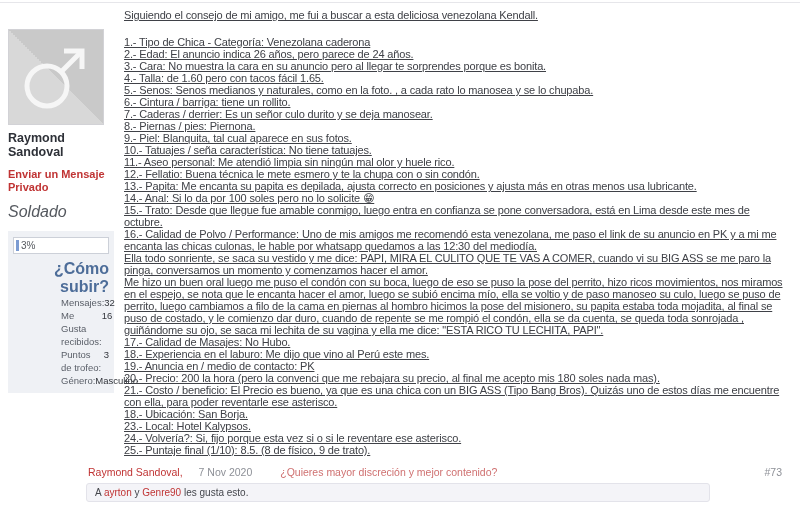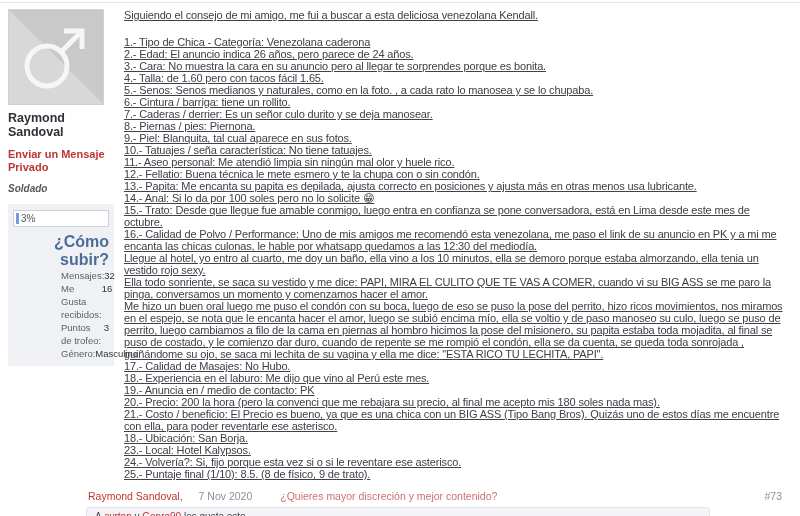--- a/index.html
+++ b/index.html
@@ -4,27 +4,27 @@
 <style>
   * { margin: 0; padding: 0; box-sizing: border-box; }
   html, body { width: 800px; height: 516px; background: #ffffff; overflow: hidden; }
   body { font-family: "Liberation Sans", "DejaVu Sans", sans-serif; color: #3f4147; }
 
   .top-rule { border-top: 1px solid #e6e6ea; margin-top: 2px; }
 
   .post { display: flex; padding: 6px 8px 0 8px; }
 
   
-  .user-cell { width: 106px; flex-shrink: 0; font-size: 11px; }
+  .user-cell { width: 106px; flex-shrink: 0; font-size: 11px; margin-top: 20px; }
   .avatar { width: 96px; height: 96px; border: 1px solid #d2d2d6;
             background: linear-gradient(45deg, #d8d8d8 50%, #c9c9c9 50%); }
   .avatar svg { display: block; }
   .username { font-weight: bold; font-size: 12.5px; color: #2e3138; line-height: 14px; margin-top: 6px; }
   .pm-link { font-weight: bold; font-size: 11px; line-height: 13px; margin-top: 9px; cursor: pointer; }
-  .rank { font-style: italic; color: #55595f; font-size: 10px; margin-top: 9px; font-weight: bold; }
+  .rank { font-style: italic; color: #55595f; font-size: 16px; margin-top: 9px; }
   .user-stats-box { background: #eff1f5; margin-top: 10px; padding: 6px 5px 6px 5px; }
   .progress-wrap { background: #ffffff; border: 1px solid #ccd0d8; height: 17px;
                    display: flex; align-items: center; position: relative; }
   .progress-fill { width: 3px; height: 11px; background: #7b9bd2; margin-left: 2px; }
   .progress-label { font-size: 10px; color: #55595f; margin-left: 2px; }
   .how-to { text-align: right; font-size: 16px; margin-top: 6px; cursor: pointer; font-weight: bold; }
   .stat-row { display: flex; justify-content: space-between; font-size: 9.5px;
               line-height: 13px; color: #5a5f68; padding-left: 48px; }
   .stat-row .stat-value { color: #33363c; }
 
@@ -107,21 +107,20 @@
           <div>7.- Caderas / derrier: Es un señor culo durito y se deja manosear.</div>
           <div>8.- Piernas / pies: Piernona.</div>
           <div>9.- Piel: Blanquita, tal cual aparece en sus fotos.</div>
           <div>10.- Tatuajes / seña característica: No tiene tatuajes.</div>
           <div>11.- Aseo personal: Me atendió limpia sin ningún mal olor y huele rico.</div>
           <div>12.- Fellatio: Buena técnica le mete esmero y te la chupa con o sin condón.</div>
           <div>13.- Papita: Me encanta su papita es depilada, ajusta correcto en posiciones y ajusta más en otras menos usa lubricante.</div>
           <div>14.- Anal: Si lo da por 100 soles pero no lo solicite 😁</div>
           <div>15.- Trato: Desde que llegue fue amable conmigo, luego entra en confianza se pone conversadora, está en Lima desde este mes de octubre.</div>
           <div>16.- Calidad de Polvo / Performance: Uno de mis amigos me recomendó esta venezolana, me paso el link de su anuncio en PK y a mi me encanta las chicas culonas, le hable por whatsapp quedamos a las 12:30 del mediodía.</div>
-          <div>Llegue al hotel, yo entro al cuarto, me doy un baño, ella vino a los 10 minutos, ella se demoro porque estaba almorzando, ella tenia un vestido rojo sexy.</div>
           <div>Ella todo sonriente, se saca su vestido y me dice: PAPI, MIRA EL CULITO QUE TE VAS A COMER, cuando vi su BIG ASS se me paro la pinga, conversamos un momento y comenzamos hacer el amor.</div>
           <div>Me hizo un buen oral luego me puso el condón con su boca, luego de eso se puso la pose del perrito, hizo ricos movimientos, nos miramos en el espejo, se nota que le encanta hacer el amor, luego se subió encima mío, ella se voltio y de paso manoseo su culo, luego se puso de perrito, luego cambiamos a filo de la cama en piernas al hombro hicimos la pose del misionero, su papita estaba toda mojadita, al final se puso de costado, y le comienzo dar duro, cuando de repente se me rompió el condón, ella se da cuenta, se queda toda sonrojada , guiñándome su ojo, se saca mi lechita de su vagina y ella me dice: "ESTA RICO TU LECHITA, PAPI".</div>
           <div>17.- Calidad de Masajes: No Hubo.</div>
           <div>18.- Experiencia en el laburo: Me dijo que vino al Perú este mes.</div>
           <div>19.- Anuncia en / medio de contacto: PK</div>
           <div>20.- Precio: 200 la hora (pero la convenci que me rebajara su precio, al final me acepto mis 180 soles nada mas).</div>
           <div>21.- Costo / beneficio: El Precio es bueno, ya que es una chica con un BIG ASS (Tipo Bang Bros). Quizás uno de estos días me encuentre con ella, para poder reventarle ese asterisco.</div>
           <div>18.- Ubicación: San Borja.</div>
           <div>23.- Local: Hotel Kalypsos.</div>
           <div>24.- Volvería?: Si, fijo porque esta vez si o si le reventare ese asterisco.</div>

